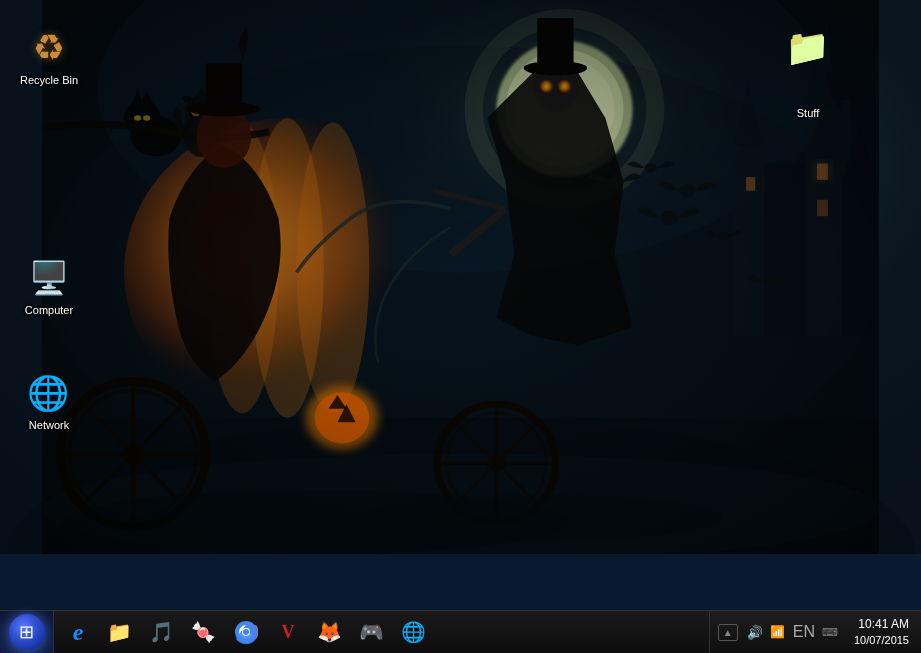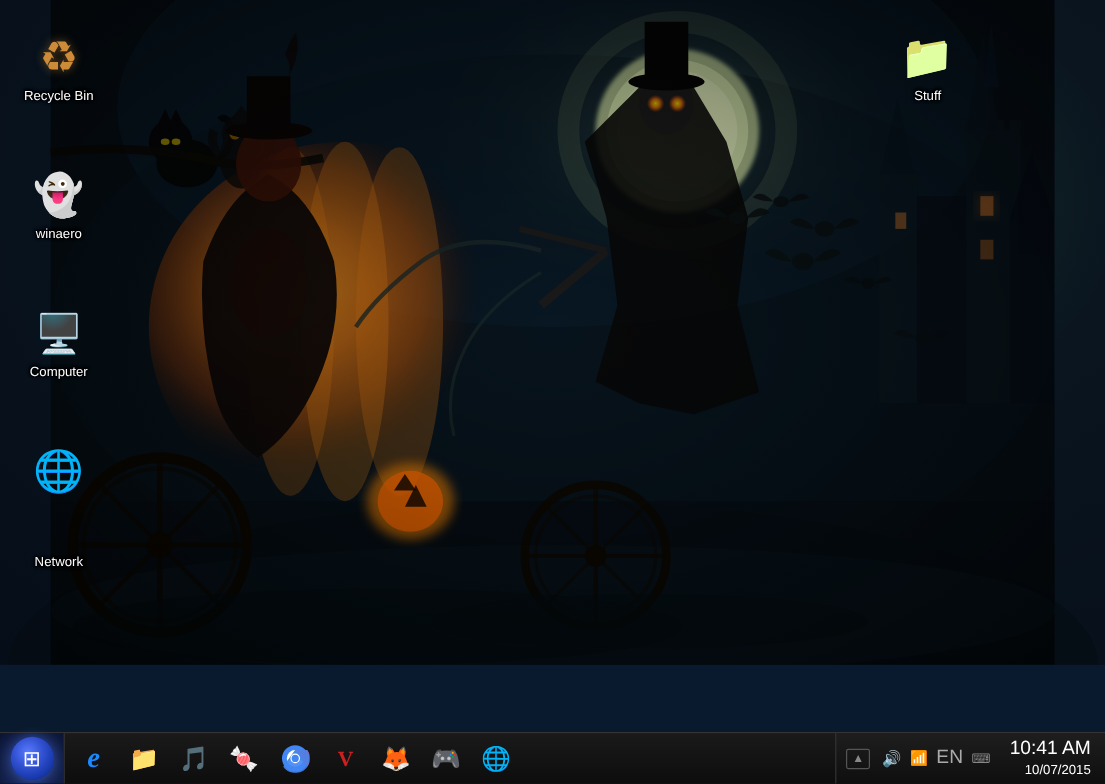--- a/index.html
+++ b/index.html
@@ -245,21 +245,21 @@
     .clock-area {
       display: flex;
       flex-direction: column;
       align-items: flex-end;
       cursor: pointer;
       padding: 2px 4px;
     }
 
     .clock-time {
       color: white;
-      font-size: 16px;
+      font-size: 12px;
       font-weight: 400;
       line-height: 1.3;
     }
 
     .clock-date {
       color: white;
       font-size: 11px;
       line-height: 1.3;
     }
 
@@ -484,36 +484,32 @@
       <stop offset="100%" stop-color="#000000" stop-opacity="0.6"></stop>
     </radialGradient>
     <rect width="921" height="610" fill="url(#vignette)"></rect>
   </svg>
 
   <div class="desktop-icon" style="left: 9px; top: 20px;">
     <div class="icon-img icon-recycle"></div>
     <span class="icon-label">Recycle Bin</span>
   </div>
 
-  <div class="desktop-icon" style="left: 9px; top: 135px;">
-    <div class="icon-img icon-ghost"></div>
-    <span class="icon-label">winaero</span>
-  </div>
 
   <div class="desktop-icon" style="left: 9px; top: 250px;">
     <div class="icon-img icon-computer"></div>
     <span class="icon-label">Computer</span>
   </div>
 
-  <div class="desktop-icon" style="left: 9px; top: 365px; gap: 44px;">
+  <div class="desktop-icon" style="left: 9px; top: 365px;">
     <div class="icon-img icon-network"></div>
     <span class="icon-label">Network</span>
   </div>
 
-  <div class="desktop-icon" style="left: 733px; top: 20px;">
+  <div class="desktop-icon" style="left: 768px; top: 20px; gap: 33px;">
     <div class="icon-img icon-folder"></div>
     <span class="icon-label">Stuff</span>
   </div>
 
 </div>
 
 <div id="taskbar">
 
   <div class="start-button">
     <div class="start-orb"></div>

